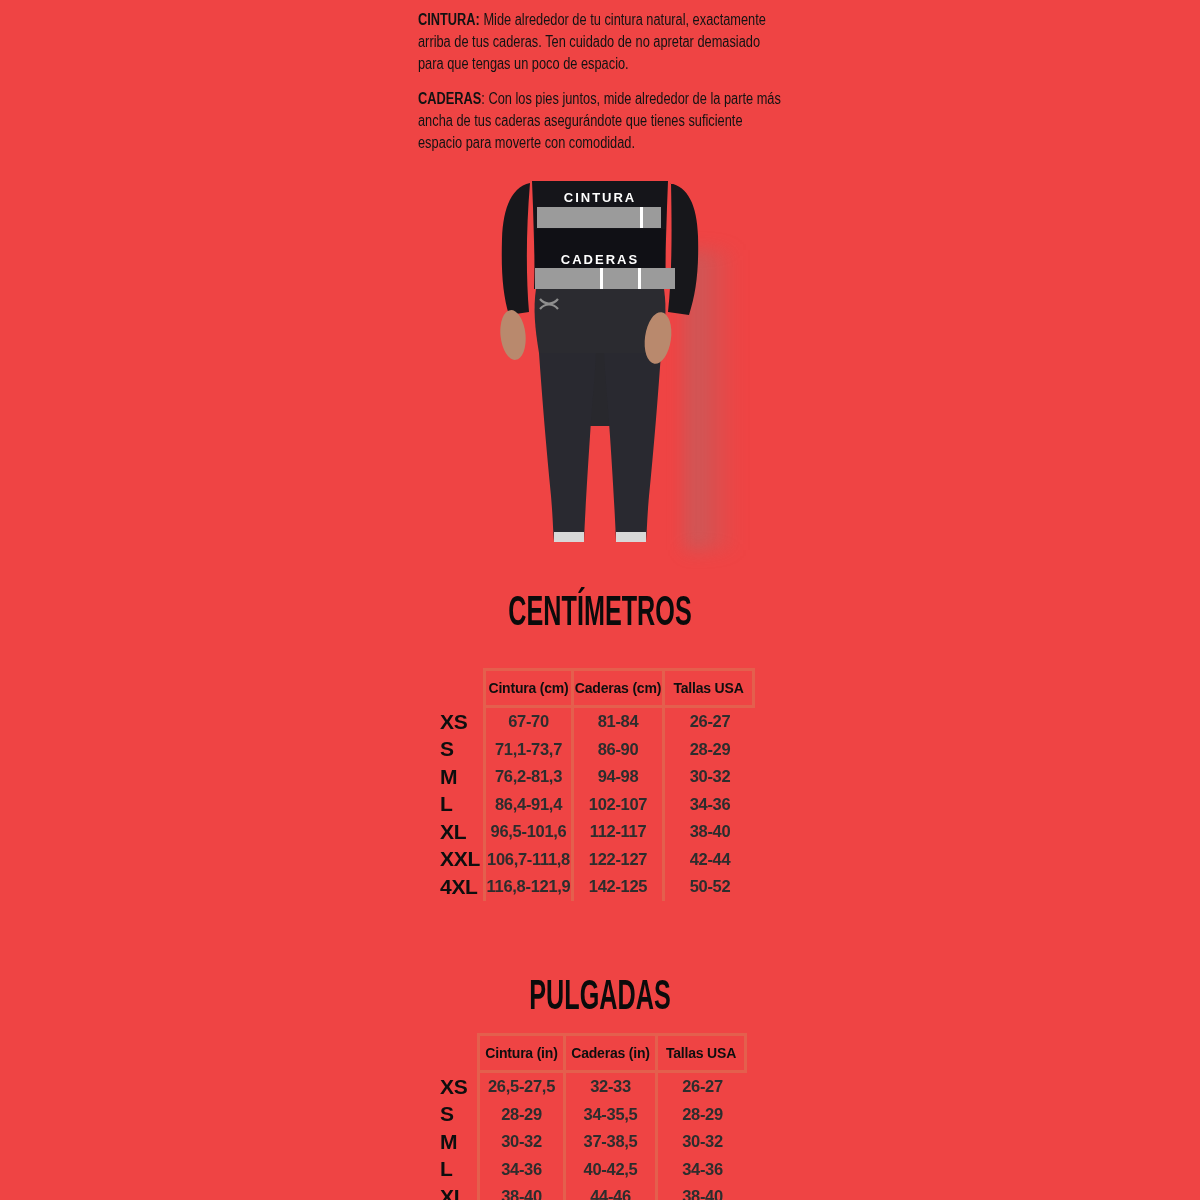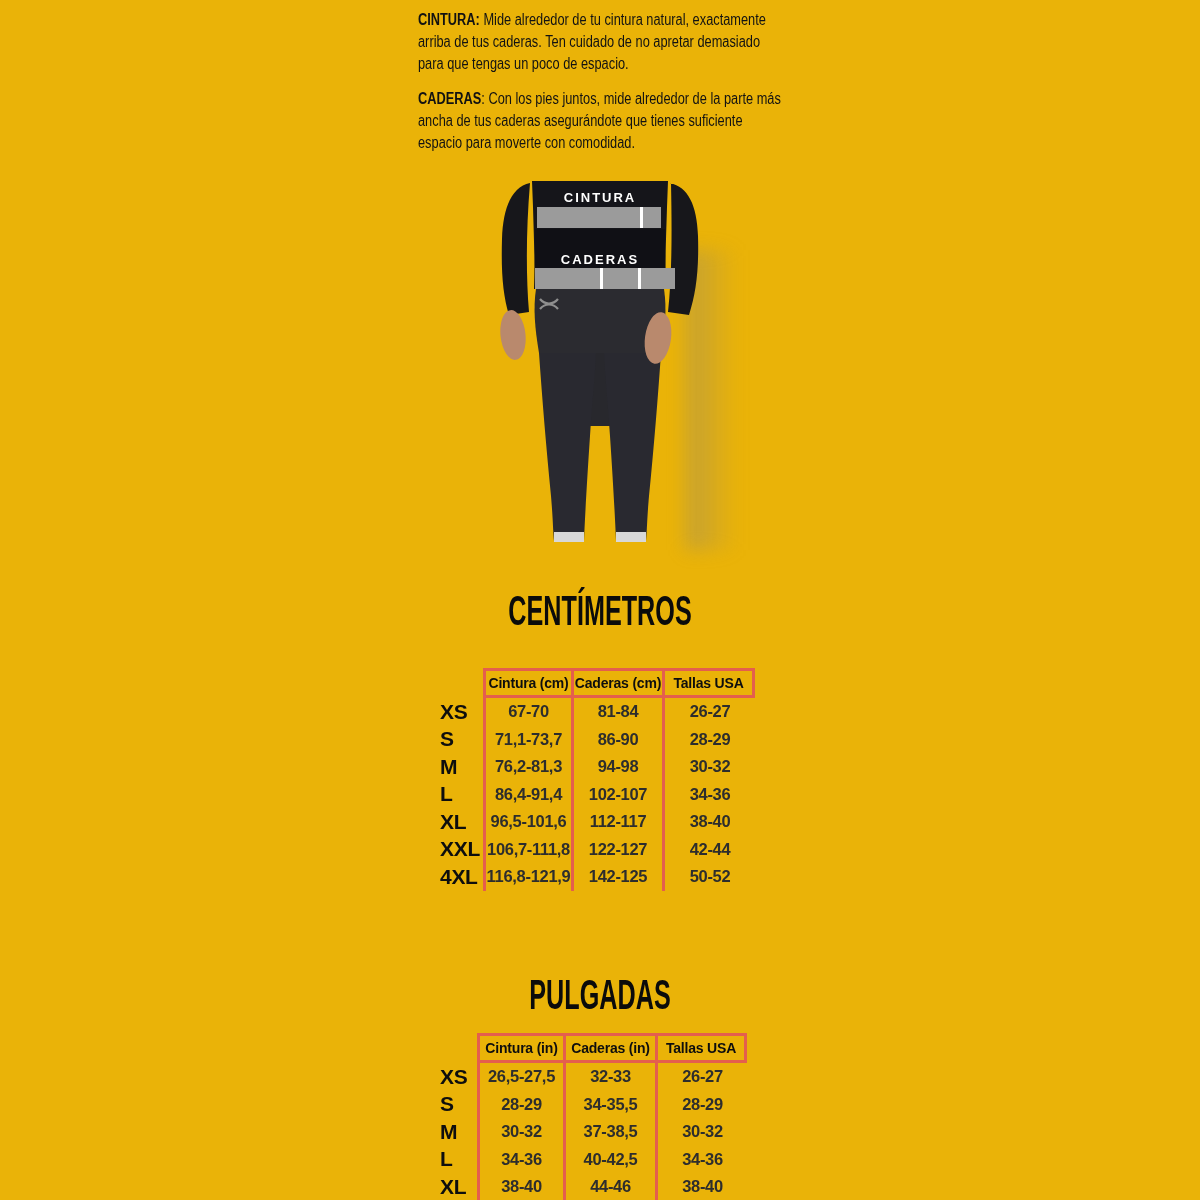--- a/index.html
+++ b/index.html
@@ -1,17 +1,17 @@
 <!DOCTYPE html>
 <html><head>
 <meta charset="utf-8">
 <style>
   html,body{margin:0;padding:0;background:#fff;}
   #page{
-    position:relative;width:1200px;height:1200px;overflow:hidden;background:#eab308;
+    position:relative;width:1200px;height:1200px;overflow:hidden;background:#ef4444;
     font-family:"Liberation Sans",sans-serif;color:#141414;
   }
   
   .instructions{
     position:absolute;left:418px;top:9px;width:470px;
     transform:scaleX(0.80);transform-origin:left top;
     font-size:16px;line-height:22px;color:#121212;
   }
   .instr-para{margin:0 0 13px 0;}
   .iline{white-space:nowrap;}
@@ -35,21 +35,21 @@
   }
   #cm-title{top:588px;}
   #in-title{top:972px;}
   
   .size-table{position:absolute;}
   #cm-table{left:436px;top:668px;}
   #in-table{left:436px;top:1033px;}
   .thead,.trow{display:grid;}
   #cm-table .thead,#cm-table .trow{grid-template-columns:47px 88px 91px 93px;}
   #in-table .thead,#in-table .trow{grid-template-columns:41px 86px 92px 92px;}
-  .thead{height:30px;}
+  .thead{height:40px;}
   .trow{height:27.5px;}
   .thead>div,.trow>div{box-sizing:border-box;}
   .th{
     display:flex;align-items:center;justify-content:center;
     border-top:3px solid var(--red);border-bottom:3px solid var(--red);border-left:3px solid var(--red);
     font-weight:bold;font-size:14px;letter-spacing:-0.2px;color:#0e0e0e;
   }
   .th-last{border-right:3px solid var(--red);}
   .cell-size{
     display:flex;align-items:center;padding-left:4px;

